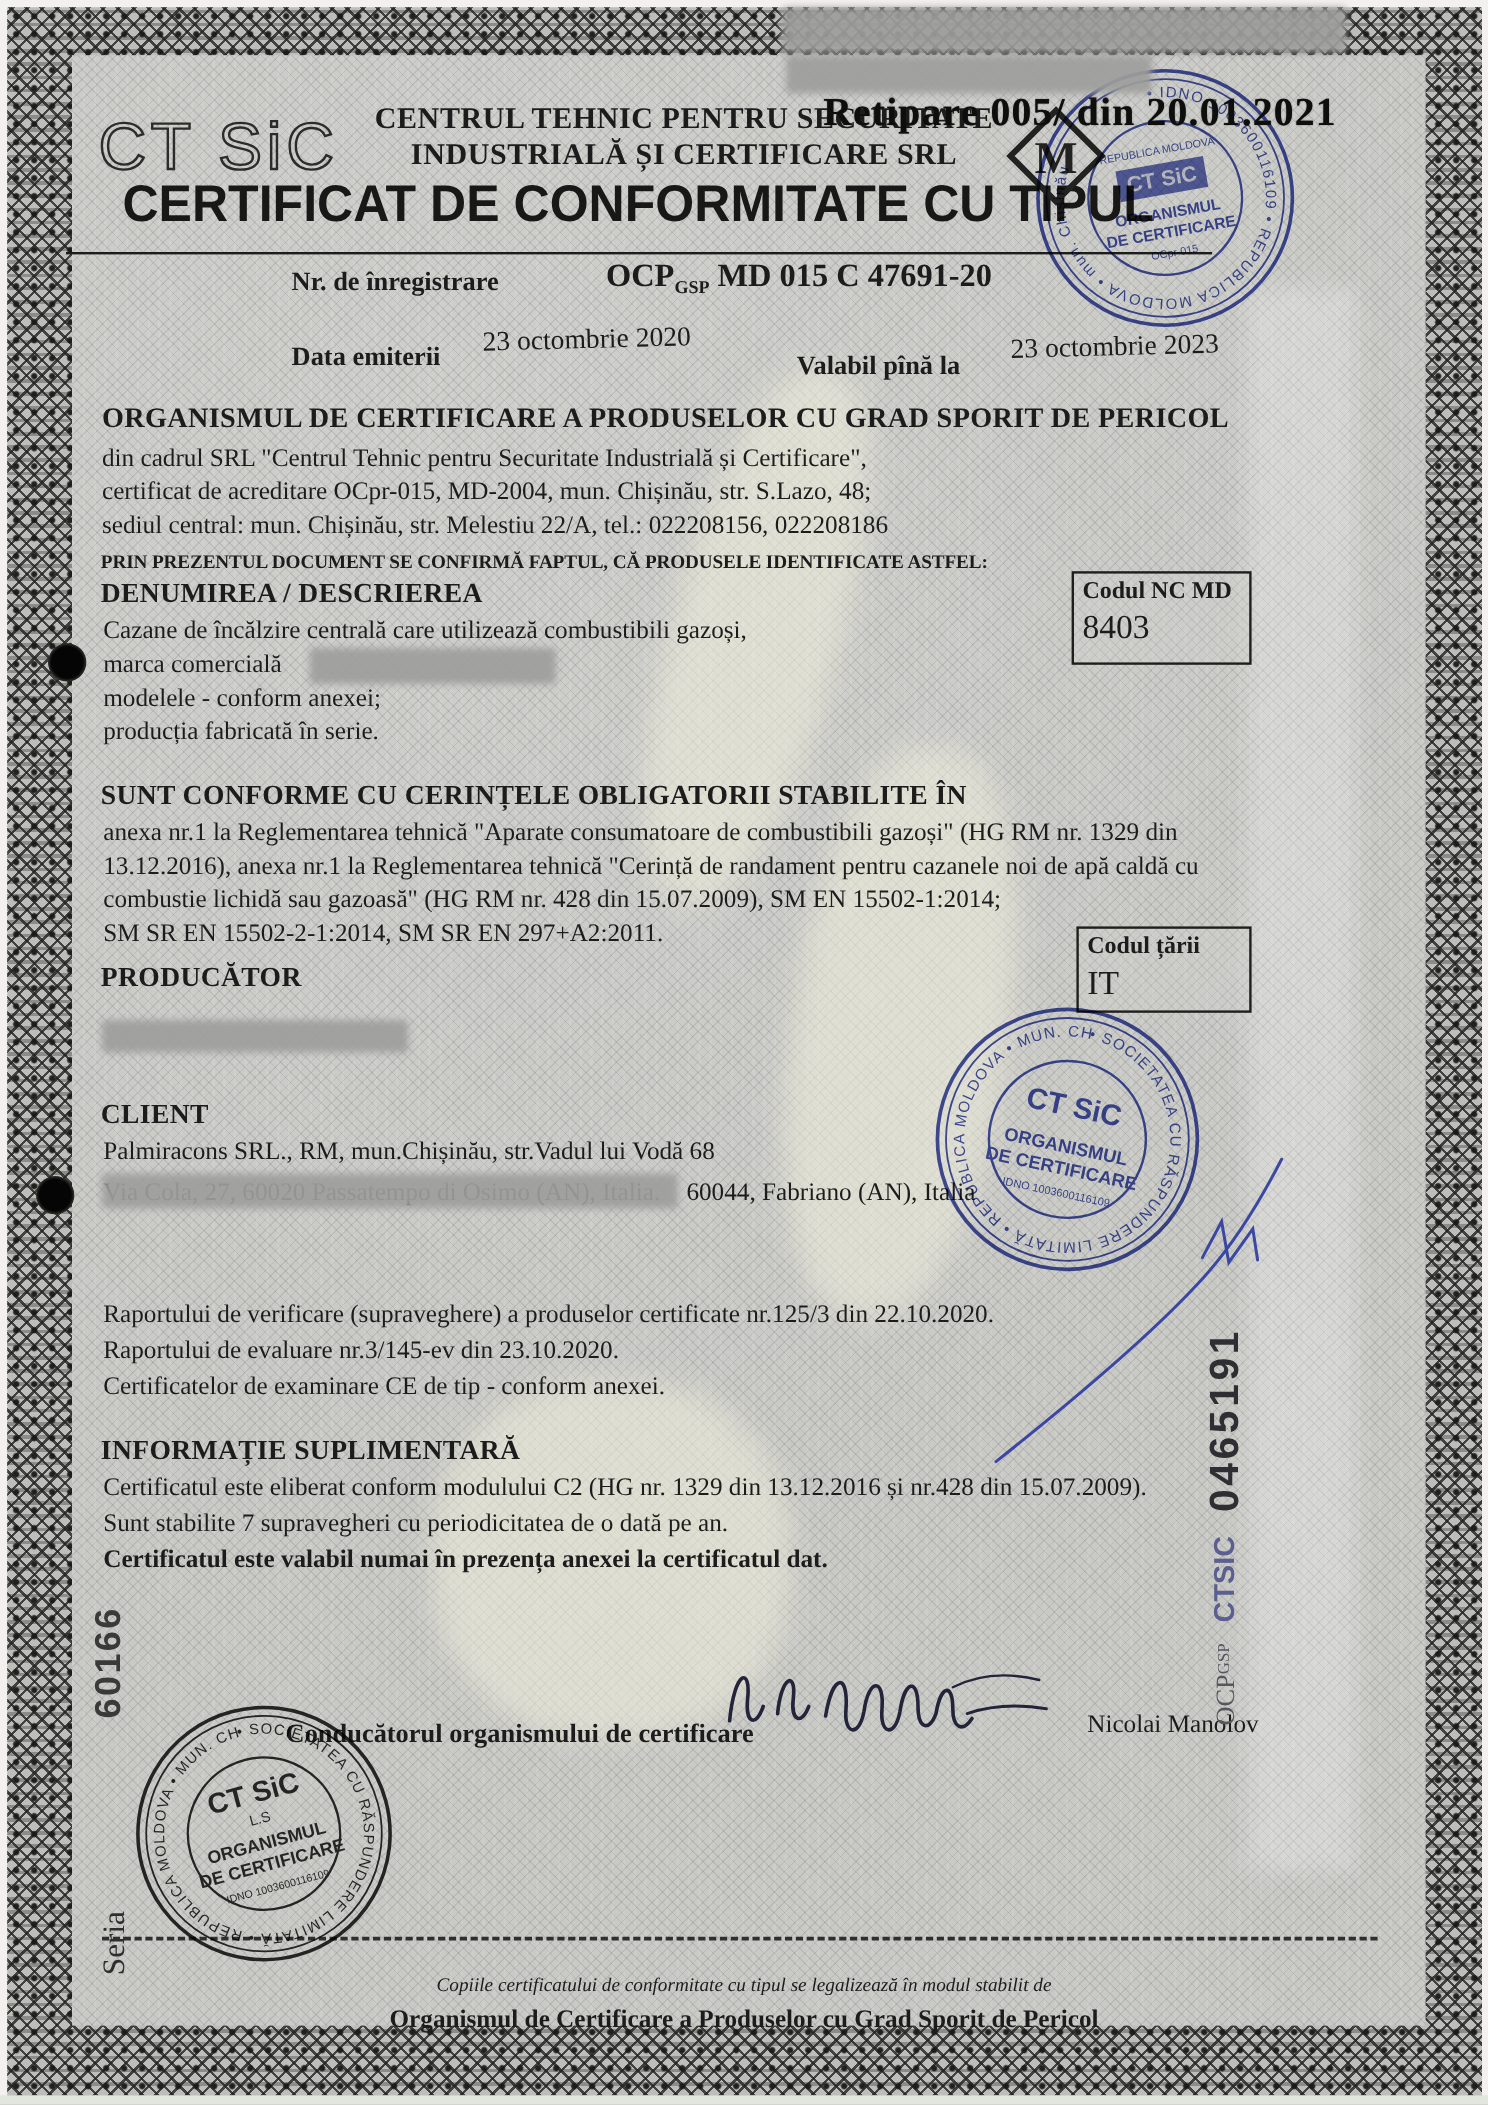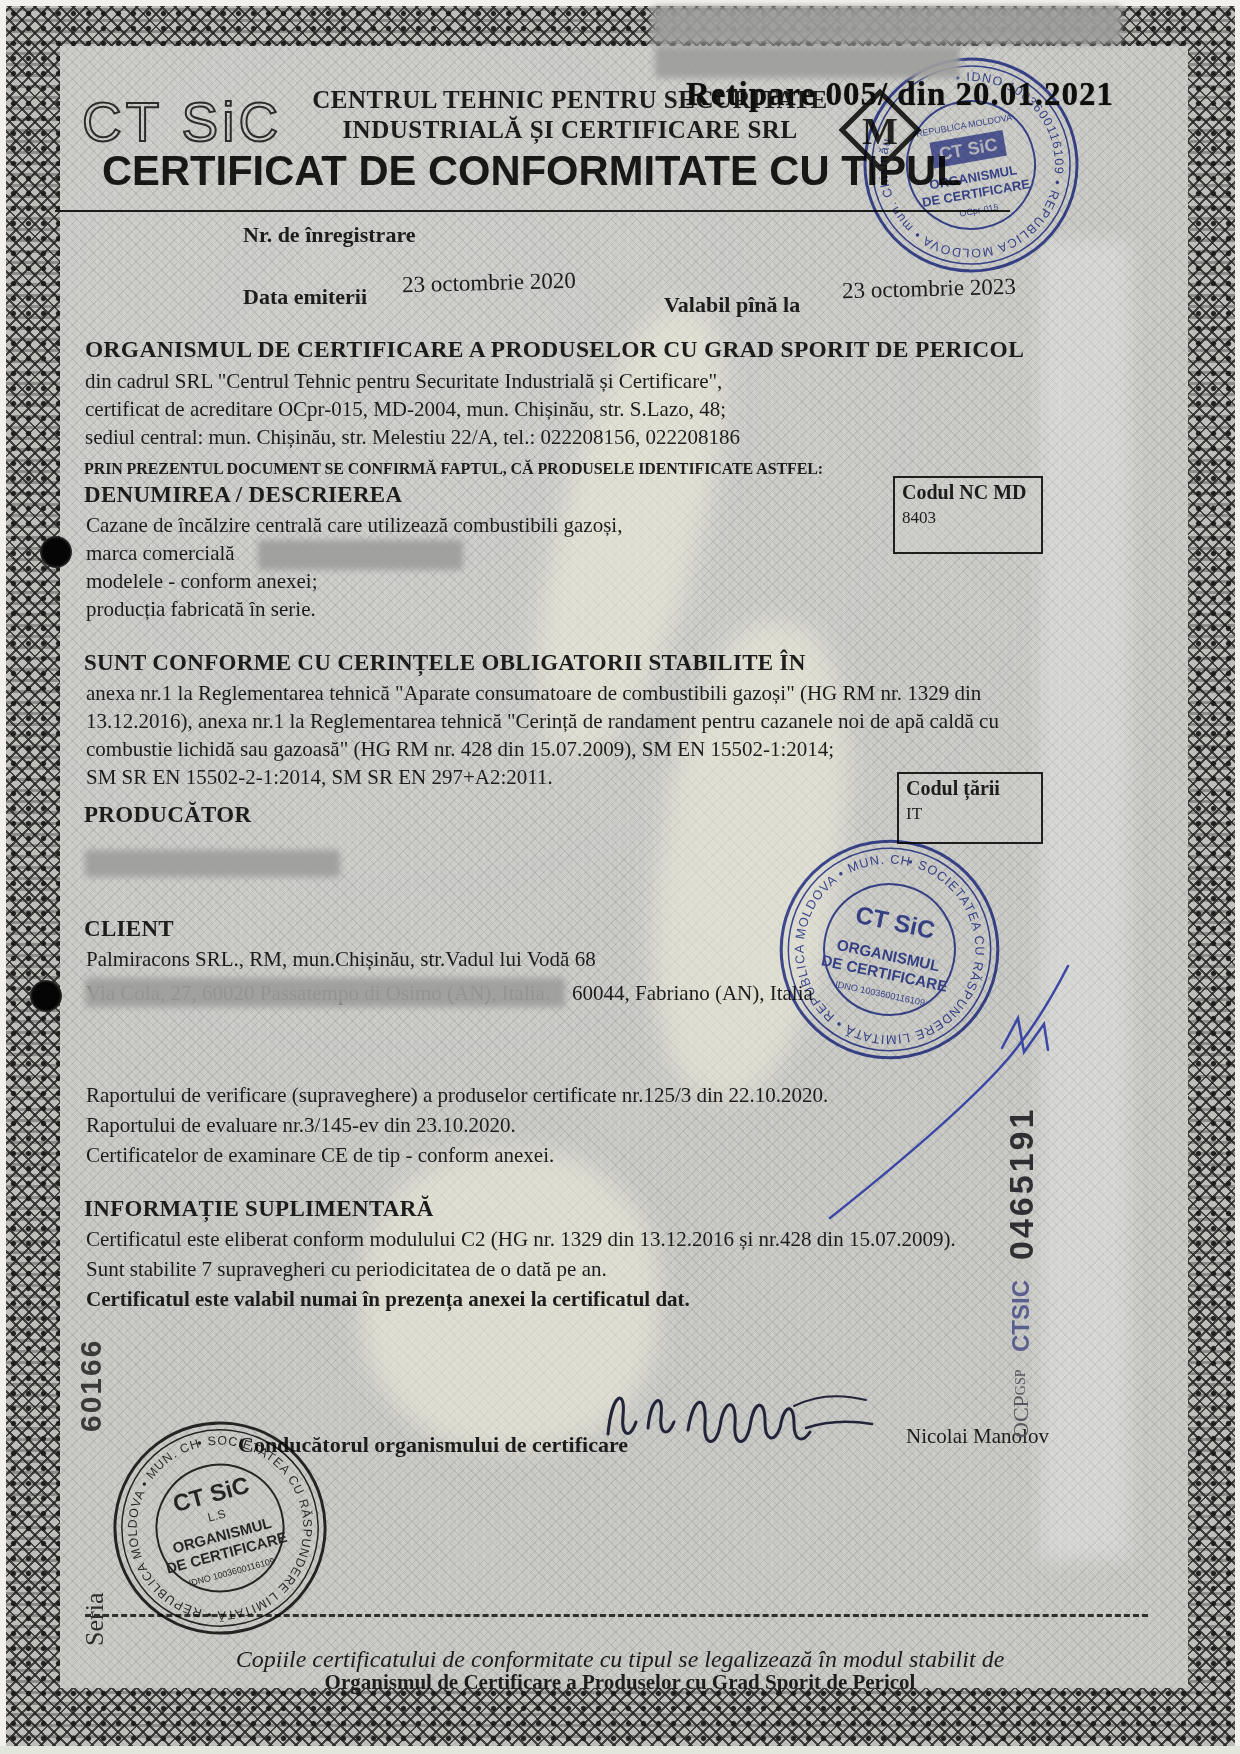--- a/index.html
+++ b/index.html
@@ -25,21 +25,21 @@
   .wm{position:absolute;z-index:3;background:rgba(240,238,221,.55);filter:blur(12px);border-radius:45%;}
   .streak{position:absolute;z-index:3;background:rgba(252,252,250,.28);filter:blur(9px);}
   
   .abs{position:absolute;z-index:5;}
   .b{font-weight:bold;}
   .line{font-size:21px;line-height:1.1;white-space:nowrap;}
   .h{font-weight:bold;font-size:23px;white-space:nowrap;letter-spacing:.3px;}
   .small-label{font-weight:bold;font-size:22px;white-space:nowrap;}
   .boxed{border:2px solid #1e1e1c;background:rgba(210,210,206,.25);z-index:5;position:absolute;padding:3px 7px;}
   .boxed .bl{font-weight:bold;font-size:20px;white-space:nowrap;}
-  .boxed .bv{font-size:17px;white-space:nowrap;margin-top:4px;}
+  .boxed .bv{font-size:28px;white-space:nowrap;margin-top:4px;}
   .redact{position:absolute;background:#9e9e9c;opacity:.92;filter:blur(3px);border-radius:3px;z-index:8;}
   .dot{position:absolute;width:32px;height:32px;border-radius:50%;z-index:7;
        background:radial-gradient(circle,#050505 58%,#2e2e2c 70%,rgba(0,0,0,0) 74%);}
   .stamp{position:absolute;mix-blend-mode:multiply;opacity:.88;z-index:6;}
   .vtext{position:absolute;z-index:5;writing-mode:vertical-rl;transform:rotate(180deg);white-space:nowrap;}
   .dash{position:absolute;border-top:3px dashed #2f2f2d;z-index:5;}
   .center{text-align:center;}
   .it{font-style:italic;}
   .logo-outline{font-family:"Liberation Sans","DejaVu Sans",sans-serif;font-size:55px;letter-spacing:4px;
      color:rgba(0,0,0,0);-webkit-text-stroke:2px #2c2c2a;white-space:nowrap;}
@@ -74,20 +74,23 @@
 
   <svg class="abs" style="left:838px;top:88px;z-index:6;" width="84" height="84" viewBox="0 0 84 84">
     <polygon points="42,4 80,42 42,80 4,42" fill="none" stroke="#222220" stroke-width="5"></polygon>
     <text x="42" y="56" text-anchor="middle" font-size="38" font-weight="bold" fill="#222220" font-family="Liberation Serif, serif">M</text>
   </svg>
 
   <div class="abs title" style="left:102px;top:146px;">CERTIFICAT DE CONFORMITATE CU TIPUL</div>
   <div class="abs" style="left:55px;top:210px;width:955px;border-top:2.5px solid #1c1c1a;"></div>
 
   <div class="abs small-label" style="left:243px;top:222px;">Nr. de înregistrare</div>
+  <div class="abs b" style="left:505px;top:214px;font-size:27px;white-space:nowrap;">
+    <span>OCP</span><span class="subcap">GSP</span><span> MD 015 C 47691-20</span>
+  </div>
 
   <div class="abs small-label" style="left:243px;top:284px;">Data emiterii</div>
   <div class="abs" style="left:402px;top:270px;font-size:23px;transform:rotate(-1.5deg);white-space:nowrap;">23 octombrie 2020</div>
   <div class="abs small-label" style="left:664px;top:292px;">Valabil pînă la</div>
   <div class="abs" style="left:842px;top:276px;font-size:23px;transform:rotate(-1.5deg);white-space:nowrap;">23 octombrie 2023</div>
 
   <div class="abs h" style="left:85px;top:336px;font-size:23.5px;">ORGANISMUL DE CERTIFICARE A PRODUSELOR CU GRAD SPORIT DE PERICOL</div>
   <div class="abs line" style="left:85px;top:370px;">din cadrul SRL "Centrul Tehnic pentru Securitate Industrială și Certificare",</div>
   <div class="abs line" style="left:85px;top:398px;">certificat de acreditare OCpr-015, MD-2004, mun. Chișinău, str. S.Lazo, 48;</div>
   <div class="abs line" style="left:85px;top:426px;">sediul central: mun. Chișinău, str. Melestiu 22/A, tel.: 022208156, 022208186</div>
@@ -206,20 +209,20 @@
   <div class="vtext" style="left:74px;top:1262px;height:170px;font-family:'Liberation Sans',sans-serif;font-weight:bold;font-size:30px;color:#3a3a38;letter-spacing:2px;">60166</div>
   <div class="vtext" style="left:80px;top:1516px;height:130px;font-size:26px;color:#2e2e2c;">Seria</div>
 
   <div class="vtext" style="left:1002px;top:1008px;height:430px;z-index:5;">
     <span style="font-size:22px;color:#55565e;">OCP</span><span style="font-size:14px;color:#55565e;">GSP</span>
     <span style="font-size:24px;color:#5a5f8f;font-weight:bold;margin-top:14px;font-family:'Liberation Sans',sans-serif;">CTSIC</span>
     <span style="font-size:34px;color:#2f2f33;font-weight:bold;letter-spacing:3px;margin-top:16px;font-family:'Liberation Sans',sans-serif;">0465191</span>
   </div>
 
   <div class="dash" style="left:85px;top:1614px;width:1063px;"></div>
-  <div class="abs center it" style="left:140px;top:1646px;width:960px;font-size:24px;font-style:italic;">Copiile certificatului de conformitate cu tipul se legalizează în modul stabilit de</div>
+  <div class="abs center it" style="left:140px;top:1646px;width:960px;font-size:16px;font-style:italic;">Copiile certificatului de conformitate cu tipul se legalizează în modul stabilit de</div>
   <div class="abs center b" style="left:140px;top:1670px;width:960px;font-size:21px;">Organismul de Certificare a Produselor cu Grad Sporit de Pericol</div>
 
   <div class="redact" style="left:652px;top:6px;width:470px;height:38px;z-index:9;"></div>
   <div class="redact" style="left:655px;top:46px;width:305px;height:32px;z-index:9;"></div>
 
   <div style="position:absolute;left:0;bottom:0;width:100%;height:8px;background:#e3e6dc;z-index:4;"></div>
 </div>
 
 </body></html>

